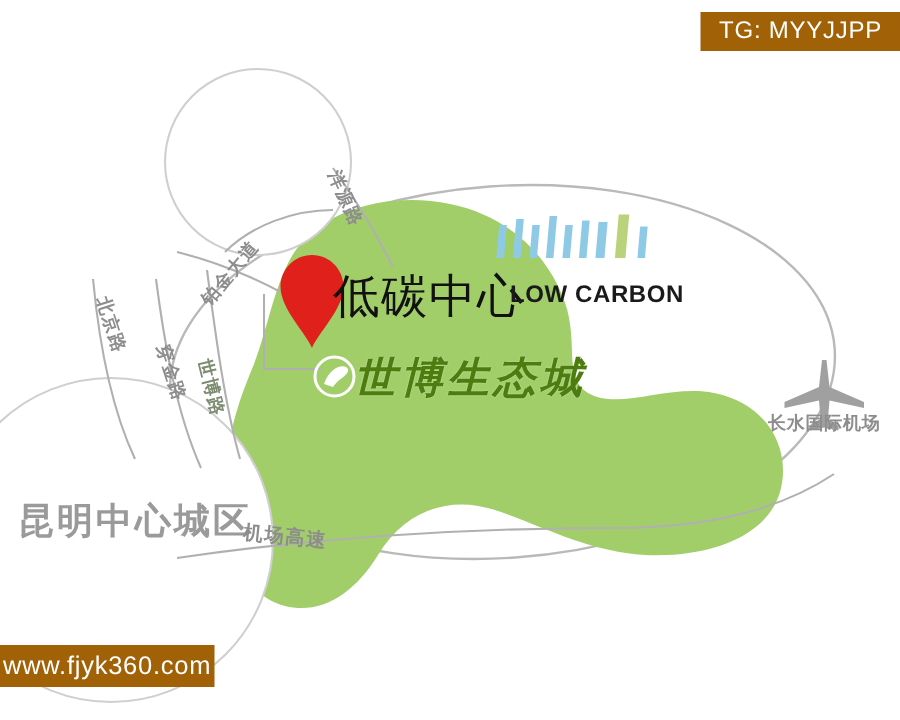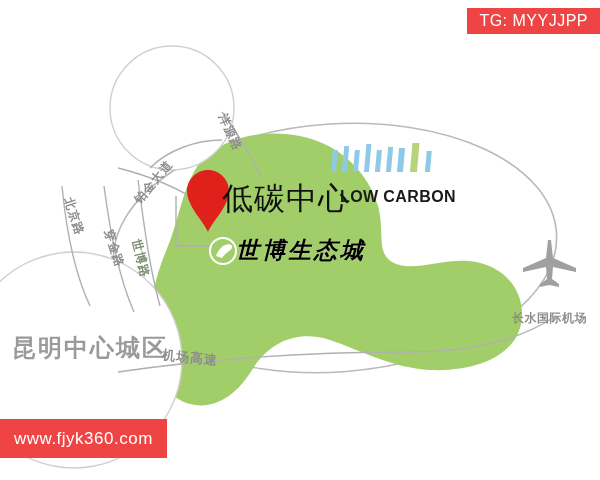--- a/index.html
+++ b/index.html
@@ -27,52 +27,52 @@
   }
 
   #road-beijing{left:74px;top:196px;transform:rotate(72deg);}
   #road-chuanjin{left:114px;top:228px;transform:rotate(72deg);}
   #road-shibo{left:142px;top:238px;transform:rotate(76deg);color:#7e8d72;}
   #road-bojin{left:132px;top:198px;transform:rotate(-50deg);}
   #road-yangyuan{left:228px;top:112px;transform:rotate(66deg);}
   #road-airportexp{left:163px;top:348px;transform:rotate(6deg);font-size:13px;}
 
   #lbl-airport{
-    left:512px;top:276px;color:#8d8d8d;font-size:12px;font-weight:bold;letter-spacing:0.5px;margin-top:36px;
+    left:512px;top:276px;color:#8d8d8d;font-size:12px;font-weight:bold;letter-spacing:0.5px;
   }
 
   
   #brand-cn{
     left:222px;top:183px;
     font-size:31px;font-weight:normal;color:#111;letter-spacing:1px;
     font-family:"DejaVu Sans","Liberation Sans",sans-serif;
   }
   #brand-en{
     left:340px;top:186px;
     color:#1a1a1a;font-size:16px;font-weight:bold;letter-spacing:0.4px;
     line-height:1.32;
   }
   #brand-en span{display:block;}
 
   #eco-text{
     left:236px;top:238px;
-    color:#000000;font-size:23px;font-weight:bold;letter-spacing:3px;
+    color:#4d7c0f;font-size:28px;font-weight:bold;letter-spacing:3px;
     font-family:"DejaVu Serif","Liberation Serif",serif;
     font-style:italic;
     text-shadow:0 0 1px rgba(255,255,255,.6);
   }
 
   
   .wm{
-    position:absolute;background:#ef4444;color:#ffffff;
+    position:absolute;background:#a16207;color:#ffffff;
     font-size:16px;letter-spacing:.5px;
     display:flex;align-items:center;
   }
   #wm-top{right:0;top:8px;height:26px;padding:0 12px;}
-  #wm-bottom{left:0;bottom:22px;height:39px;padding:0 14px;font-size:17px;}
+  #wm-bottom{left:0;bottom:22px;height:28px;padding:0 2px;font-size:17px;}
 </style>
 </head>
 <body>
 
 <div id="stage">
 
   <svg id="mapsvg" viewBox="0 0 600 480">
 
     <ellipse cx="335" cy="248" rx="222" ry="124" transform="rotate(-4 335 248)" fill="none" stroke="#b9b9b9" stroke-width="1.6"></ellipse>
 

